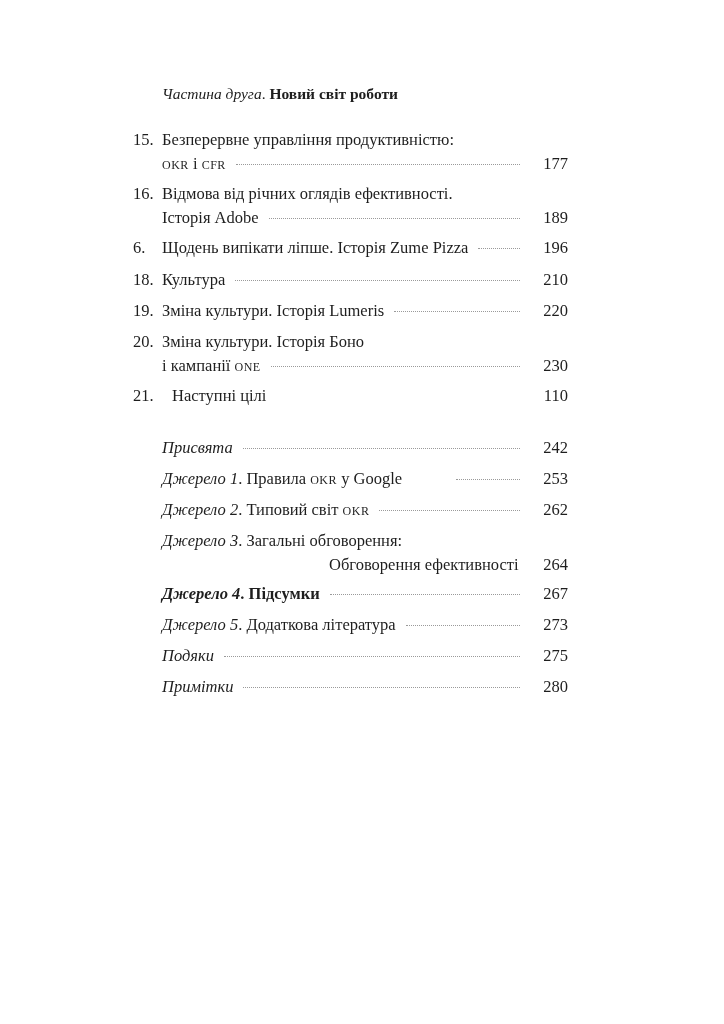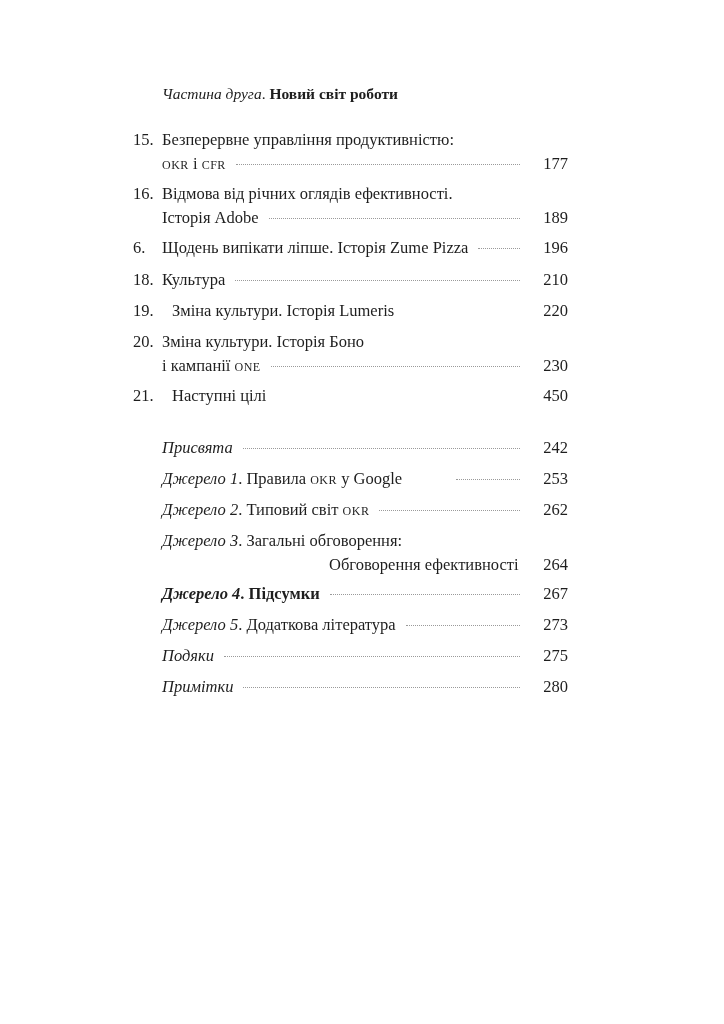--- a/index.html
+++ b/index.html
@@ -155,21 +155,21 @@
         <span class="txt">Культура</span>
         <span class="leader-wrap" style="margin-right:48px;">
             <span class="dots"></span>
           </span>
       </div>
       <span class="page-num" style="top:0;">210</span>
     </div>
 
     <div class="entry" style="top:301px;">
       <span class="num">19.</span>
-      <div class="lastline" style="top:0;flex-direction:column;">
+      <div class="lastline" style="top:0;">
         <span class="txt">Зміна культури. Історія Lumeris</span>
         <span class="leader-wrap" style="margin-right:48px;">
             <span class="dots"></span>
           </span>
       </div>
       <span class="page-num" style="top:0;">220</span>
     </div>
 
     <div class="entry" style="top:332px;">
       <span class="num">20.</span>
@@ -184,21 +184,21 @@
     </div>
 
     <div class="entry" style="top:386px;">
       <span class="num">21.</span>
       <div class="lastline" style="top:0;flex-direction:column;">
         <span class="txt">Наступні цілі</span>
         <span class="leader-wrap" style="margin-right:48px;">
             <span class="dots"></span>
           </span>
       </div>
-      <span class="page-num" style="top:0;">450</span>
+      <span class="page-num" style="top:0;">110</span>
     </div>
 
     <div class="entry" style="top:438px;">
       <div class="lastline" style="top:0;">
         <span class="txt it">Присвята</span>
         <span class="leader-wrap" style="margin-right:48px;">
             <span class="dots"></span>
           </span>
       </div>
       <span class="page-num" style="top:0;">242</span>

